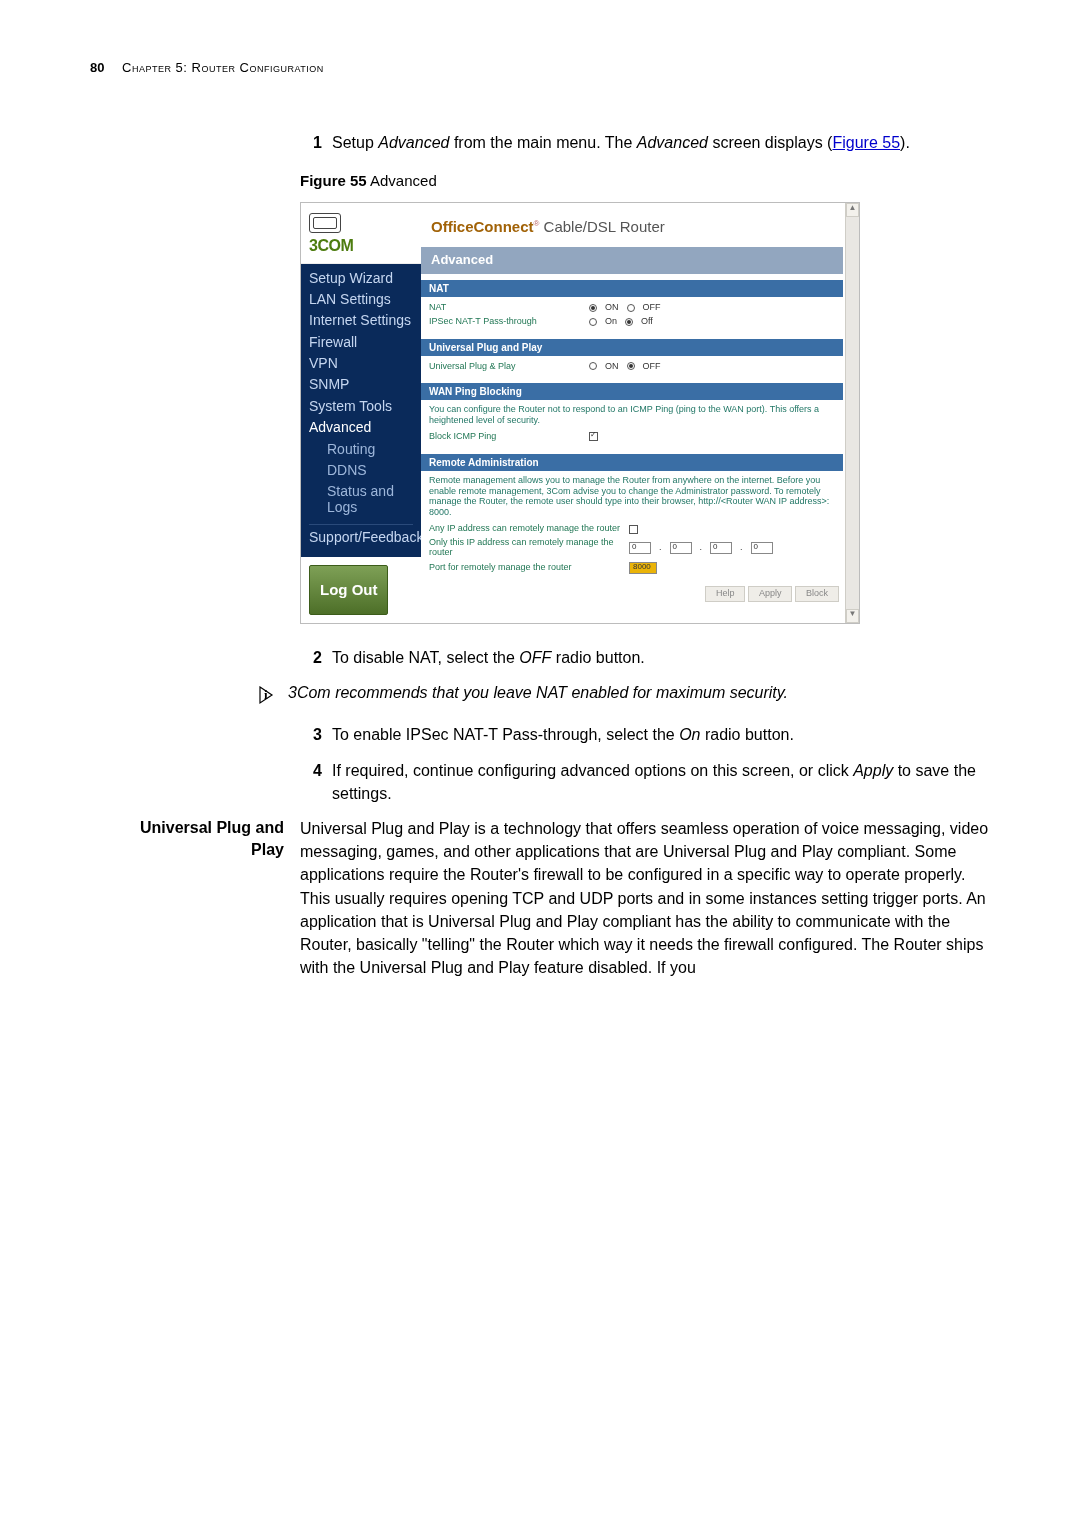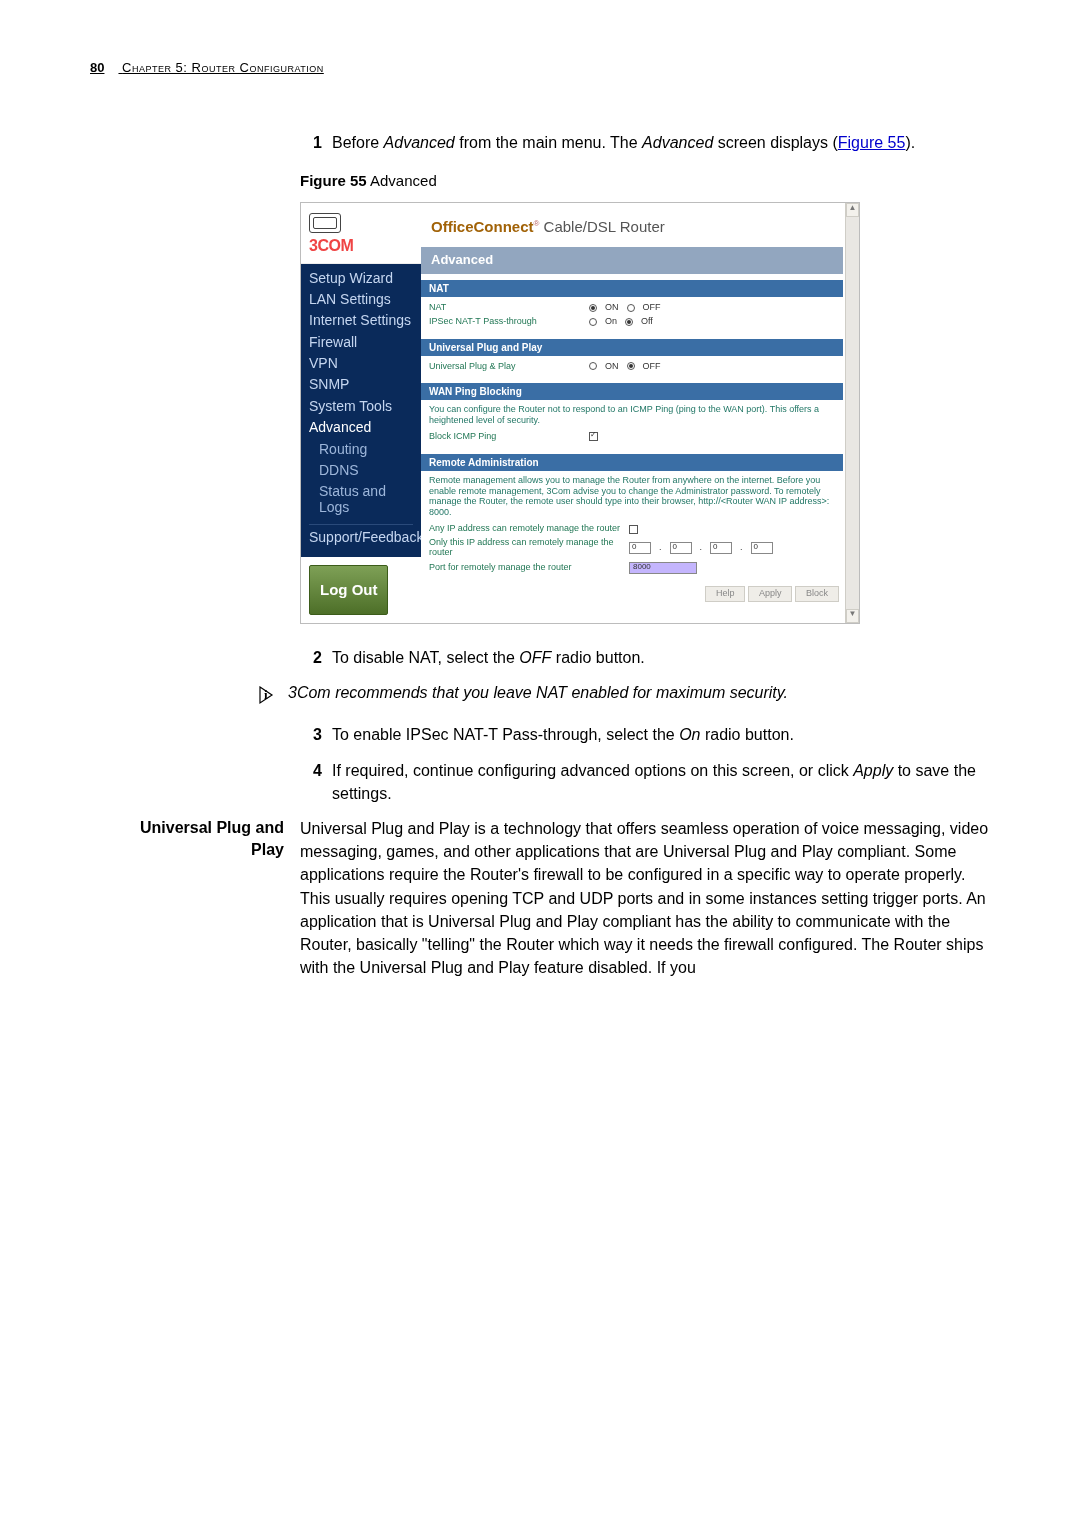--- a/index.html
+++ b/index.html
@@ -8,21 +8,20 @@
     background: #ffffff;
     color: #000;
     width: 1080px;
     height: 1528px;
     padding: 60px 90px 60px 90px;
     position: relative;
   }
   .page-header {
     font-size: 13px;
     margin-bottom: 56px;
-    text-decoration: underline;
   }
   .page-num { font-weight: bold; margin-right: 14px; }
   .chapter-title { font-variant: small-caps; letter-spacing: 0.5px; }
   .content-col {
     margin-left: 210px;
     font-size: 16px;
     line-height: 1.45;
   }
   .para { margin-bottom: 14px; }
   .step-row { display: flex; margin-bottom: 12px; }
@@ -72,30 +71,30 @@
   }
   .logo-top {
     width: 32px; height: 20px; border: 1px solid #444; border-radius: 3px;
     position: relative;
     margin-bottom: 4px;
   }
   .logo-top::after {
     content: ""; position: absolute; top: 3px; left: 3px; right: 3px; bottom: 3px;
     border: 1px solid #444; border-radius: 2px;
   }
-  .logo-txt { font-size: 16px; font-weight: bold; color: #ef4444; letter-spacing: -0.5px; }
+  .logo-txt { font-size: 16px; font-weight: bold; color: #4d7c0f; letter-spacing: -0.5px; }
   .side-nav {
     background: #0a2a5a;
     color: #c5d6f0;
     font-size: 14px;
     padding: 4px 0 8px 0;
   }
   .side-nav div { padding: 3px 8px; }
   .side-nav .active { color: #fff; }
-  .side-nav .sub { padding-left: 18px; color: #9db6da; }
+  .side-nav .sub { padding-left: 26px; color: #9db6da; }
   .side-nav .rule { border-top: 1px solid #2a4a7a; margin: 6px 8px 2px 8px; padding: 0; height: 0; }
   .logout-wrap { padding: 8px; }
   .logout-btn {
     display: inline-block;
     background: linear-gradient(#7ea056, #4d6f28);
     color: #fff;
     font-size: 15px;
     padding: 16px 10px;
     border-radius: 2px;
     border: 1px solid #3c5c1a;
@@ -139,21 +138,21 @@
     padding: 2px 0;
   }
   .row-lbl { width: 160px; color: #275; }
   .row-ctrl { color: #333; display: flex; align-items: center; gap: 8px; }
   .radio { width: 8px; height: 8px; border: 1px solid #555; border-radius: 50%; display: inline-block; position: relative; }
   .radio.sel::after { content:""; position:absolute; top:1px; left:1px; right:1px; bottom:1px; background:#333; border-radius:50%; }
   .cbx { width: 9px; height: 9px; border: 1px solid #555; display: inline-block; position: relative; }
   .cbx.sel::after { content:"✓"; font-size:8px; position:absolute; top:-2px; left:0; }
   .blurb { color: #276; font-size: 9px; line-height: 1.2; padding-bottom: 4px; }
   .ipbox { display:inline-block; width:22px; height:12px; border:1px solid #888; background:#fff; font-size:8px; padding:0 2px; }
-  .portbox { display:inline-block; width:68px; height:12px; border:1px solid #888; background:#c4b5fd; font-size:8px; padding:0 3px; }
+  .portbox { display:inline-block; width:28px; height:12px; border:1px solid #888; background:#eab308; font-size:8px; padding:0 3px; }
   .btn-row { text-align: right; padding: 6px 4px 4px 0; }
   .gbtn {
     display: inline-block;
     background: #efede8;
     border: 1px solid #cfcdc6;
     color: #888;
     padding: 2px 10px;
     font-size: 9px;
     margin-left: 0;
   }
@@ -200,21 +199,21 @@
   <span class="page-num">80</span>
   <span class="chapter-title">Chapter 5: Router Configuration</span>
 </div>
 
 <div class="content-col">
 
 
   <div class="step-row">
     <div class="step-num">1</div>
     <div class="step-body">
-      <span>Before </span><span class="italic">Advanced</span><span> from the main menu. The </span><span class="italic">Advanced</span><span> screen displays (</span><a href="#" class="fig-link">Figure 55</a><span>).</span>
+      <span>Setup </span><span class="italic">Advanced</span><span> from the main menu. The </span><span class="italic">Advanced</span><span> screen displays (</span><a href="#" class="fig-link">Figure 55</a><span>).</span>
     </div>
   </div>
 
   <div class="fig-caption">
     <b>Figure 55</b><span>   Advanced</span>
   </div>
 
   <div class="screenshot">
     <div class="scrollbar-right">
       <div class="sb-arrow">▲</div>

